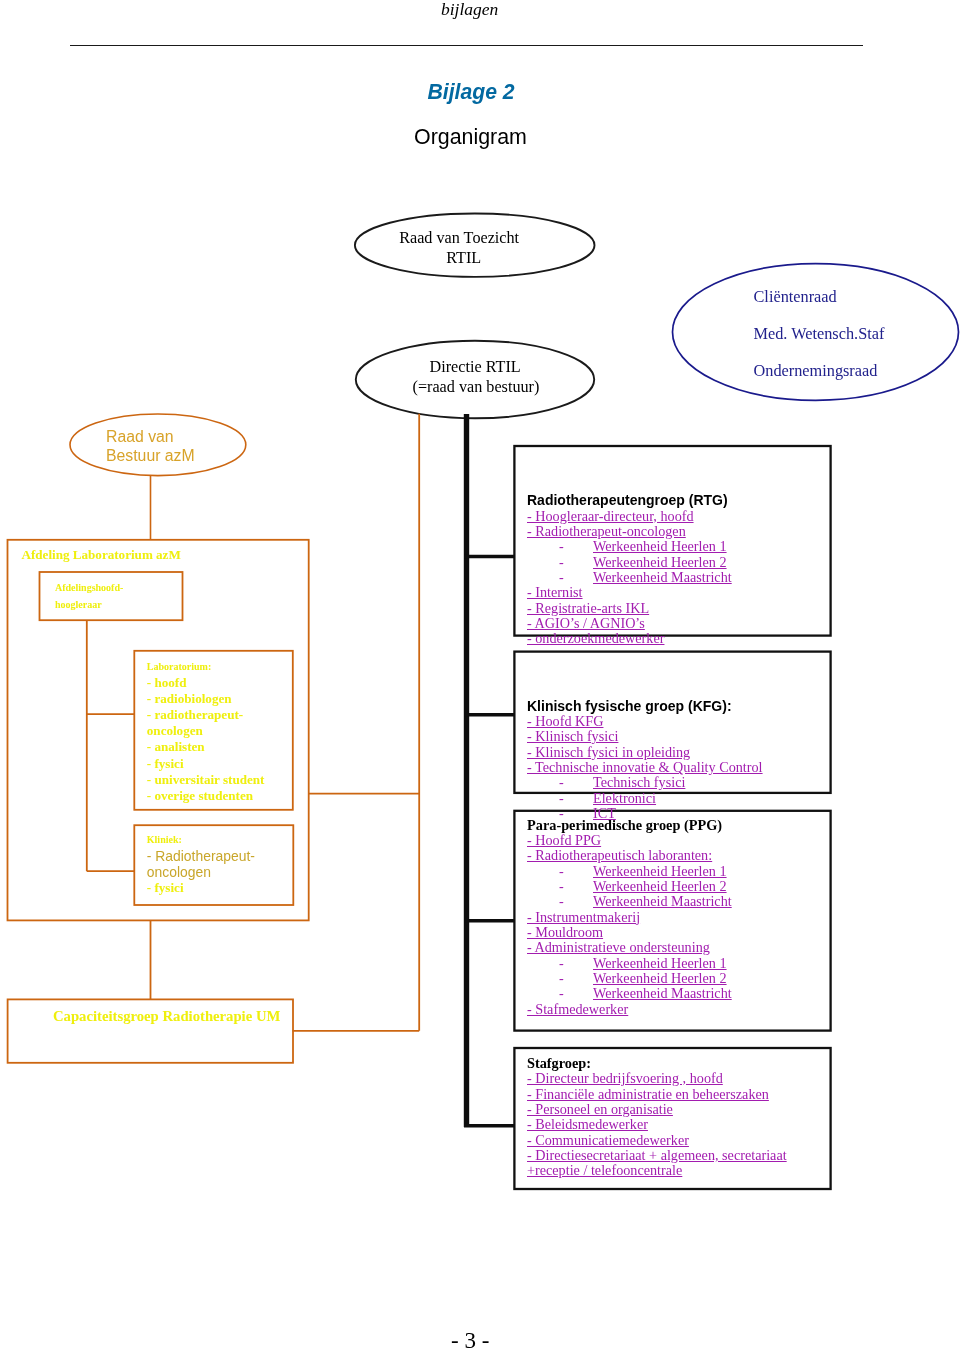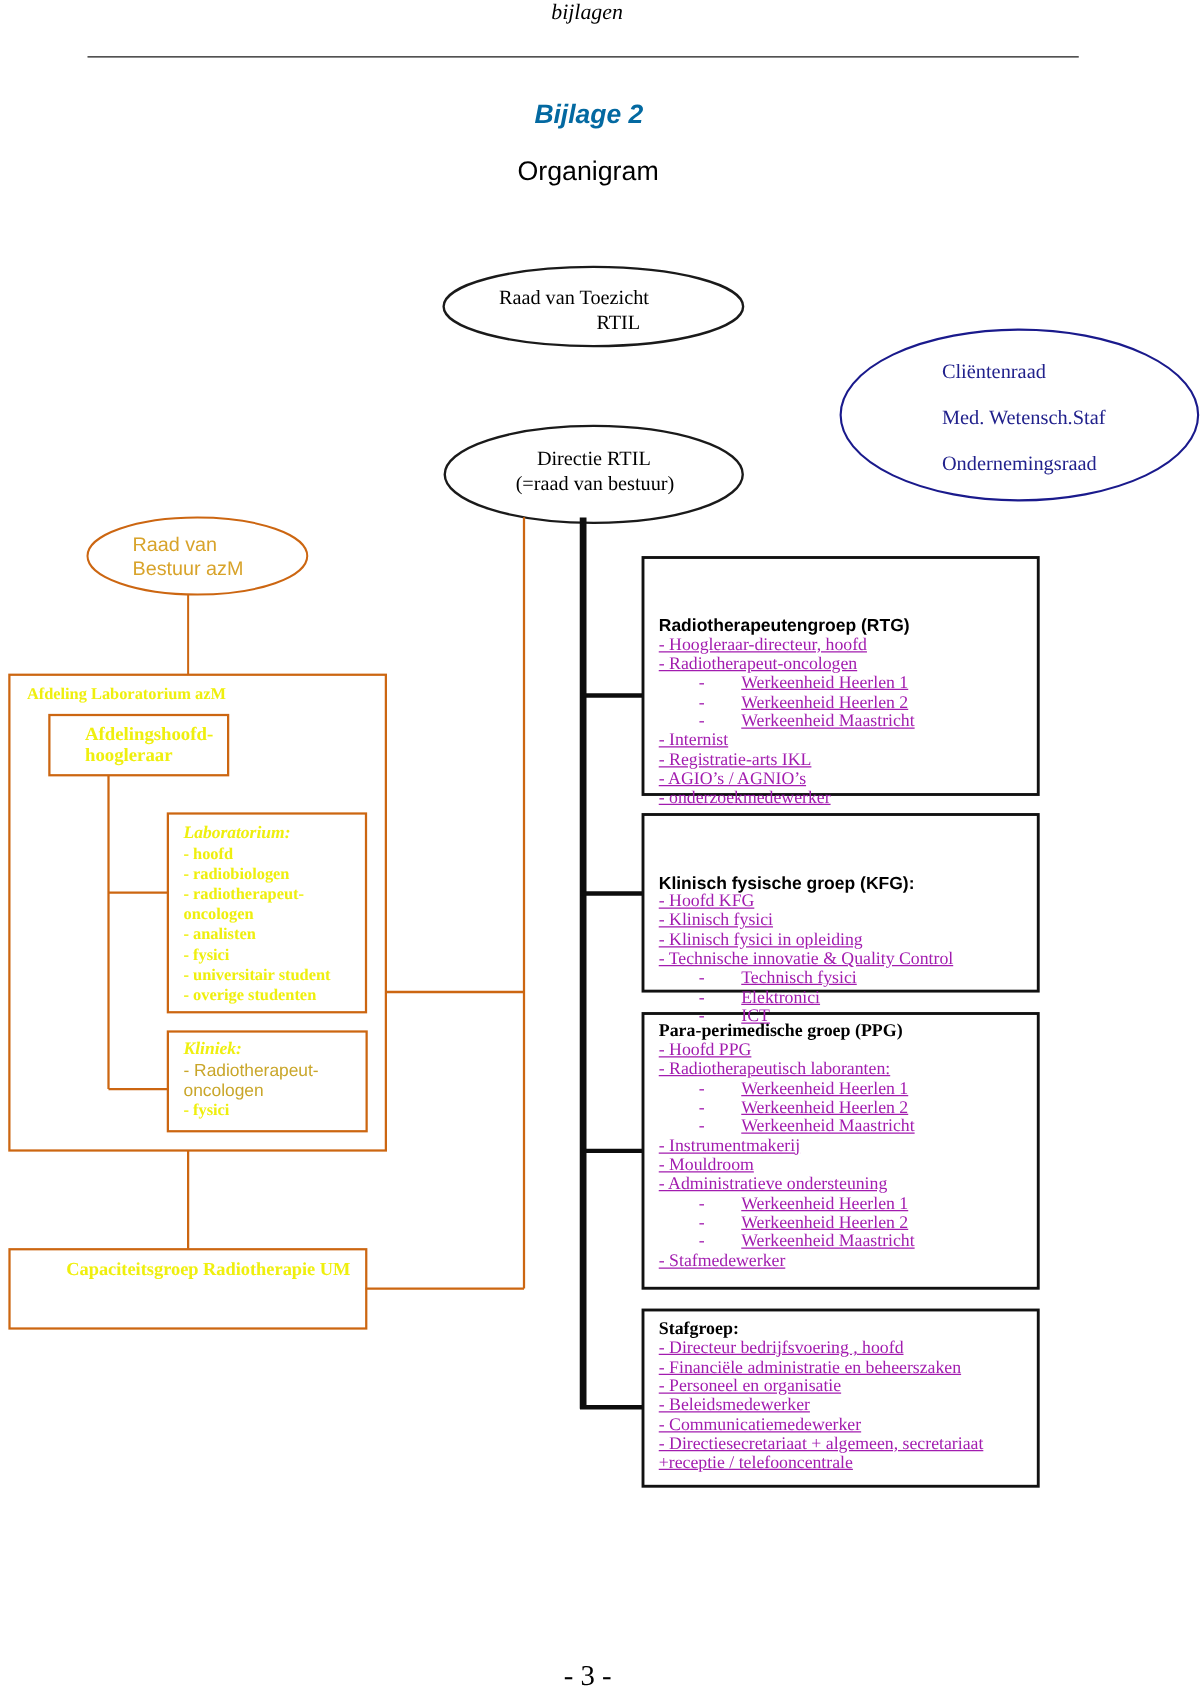--- a/index.html
+++ b/index.html
@@ -18,21 +18,21 @@
   
   #canvas{left:0;top:0;width:960px;height:1351px;}
   .blk-h{line-height:15.35px;color:#000;white-space:nowrap;}
   .blk-h-sans{font:700 14px/15.35px "Liberation Sans",sans-serif;margin-top:38px;}
   .blk-h-serif{font:700 14.3px/15.35px "Liberation Serif",serif;}
   .blk-l{font:400 14.2px/15.35px "Liberation Serif",serif;color:#a21caf;white-space:nowrap;text-decoration:underline;}
   .blk-l .dash{display:inline-block;width:66px;padding-left:32px;box-sizing:border-box;}
   .ell-serif{font:400 16.2px/19.4px "Liberation Serif",serif;color:#000;white-space:nowrap;}
   .ell-navy{font:400 16.3px/37.2px "Liberation Serif",serif;color:#21218C;text-align:left;white-space:nowrap;}
   .y-serif-b{font:700 13.1px/16.1px "Liberation Serif",serif;color:#EFEF0D;white-space:nowrap;}
-  .y-serif-b.hd{font-size:14px;font-style:italic;}
+  .y-serif-b.hd{font-size:10px;}
   .y-sans{font:400 13.9px/16.1px "Liberation Sans",sans-serif;color:#C9A62A;white-space:nowrap;}
   .o-sans{font:400 15.8px/18.5px "Liberation Sans",sans-serif;color:#D8A32A;text-align:center;}
 </style>
 </head>
 <body>
 
 <div class="page">
 
   <div class="abs" id="running-head">bijlagen</div>
   <div class="abs" id="head-rule"></div>
@@ -78,42 +78,42 @@
       <path d="M86.8 871.2 L135 871.2"></path>
       <path d="M150.5 920 L150.5 999"></path>
       <path d="M419.2 413.8 L419.2 1030.8"></path>
       <path d="M308.5 793.6 L419.2 793.6"></path>
       <path d="M292.5 1030.8 L419.2 1030.8"></path>
     </g>
   </svg>
 
   <div class="abs ell-serif" style="left:399.2px;top:229.4px;">
     <div style="margin-left:0;">Raad van Toezicht</div>
-    <div style="margin-left:78px;">RTIL</div>
+    <div style="margin-left:47px;">RTIL</div>
   </div>
 
   <div class="abs ell-serif" style="left:429.5px;top:358.2px;">
     <div style="margin-left:0;">Directie RTIL</div>
     <div style="margin-left:-17px;">(=raad van bestuur)</div>
   </div>
 
   <div class="abs ell-navy" style="left:753.5px;top:278px;width:210px;">
     <div>Cliëntenraad</div>
     <div>Med. Wetensch.Staf</div>
     <div>Ondernemingsraad</div>
   </div>
 
   <div class="abs o-sans" style="left:70px;top:428px;width:177px;text-align:left;padding-left:36px;box-sizing:border-box;">
     <div>Raad van</div>
     <div>Bestuur azM</div>
   </div>
 
   <div class="abs y-serif-b" style="left:21.5px;top:547px;">Afdeling Laboratorium azM</div>
 
-  <div class="abs y-serif-b" style="left:68px;top:580.2px;line-height:16.9px;font-size:15px;">
+  <div class="abs y-serif-b" style="left:55px;top:580.2px;line-height:16.9px;font-size:10px;">
     <div>Afdelingshoofd-</div>
     <div>hoogleraar</div>
   </div>
 
   <div class="abs" id="laboratorium-label" style="left:146.8px;top:659px;">
       <div class="y-serif-b hd">Laboratorium:</div>
       <div class="y-serif-b">- hoofd</div>
       <div class="y-serif-b">- radiobiologen</div>
       <div class="y-serif-b">- radiotherapeut-</div>
       <div class="y-serif-b">oncologen</div>

